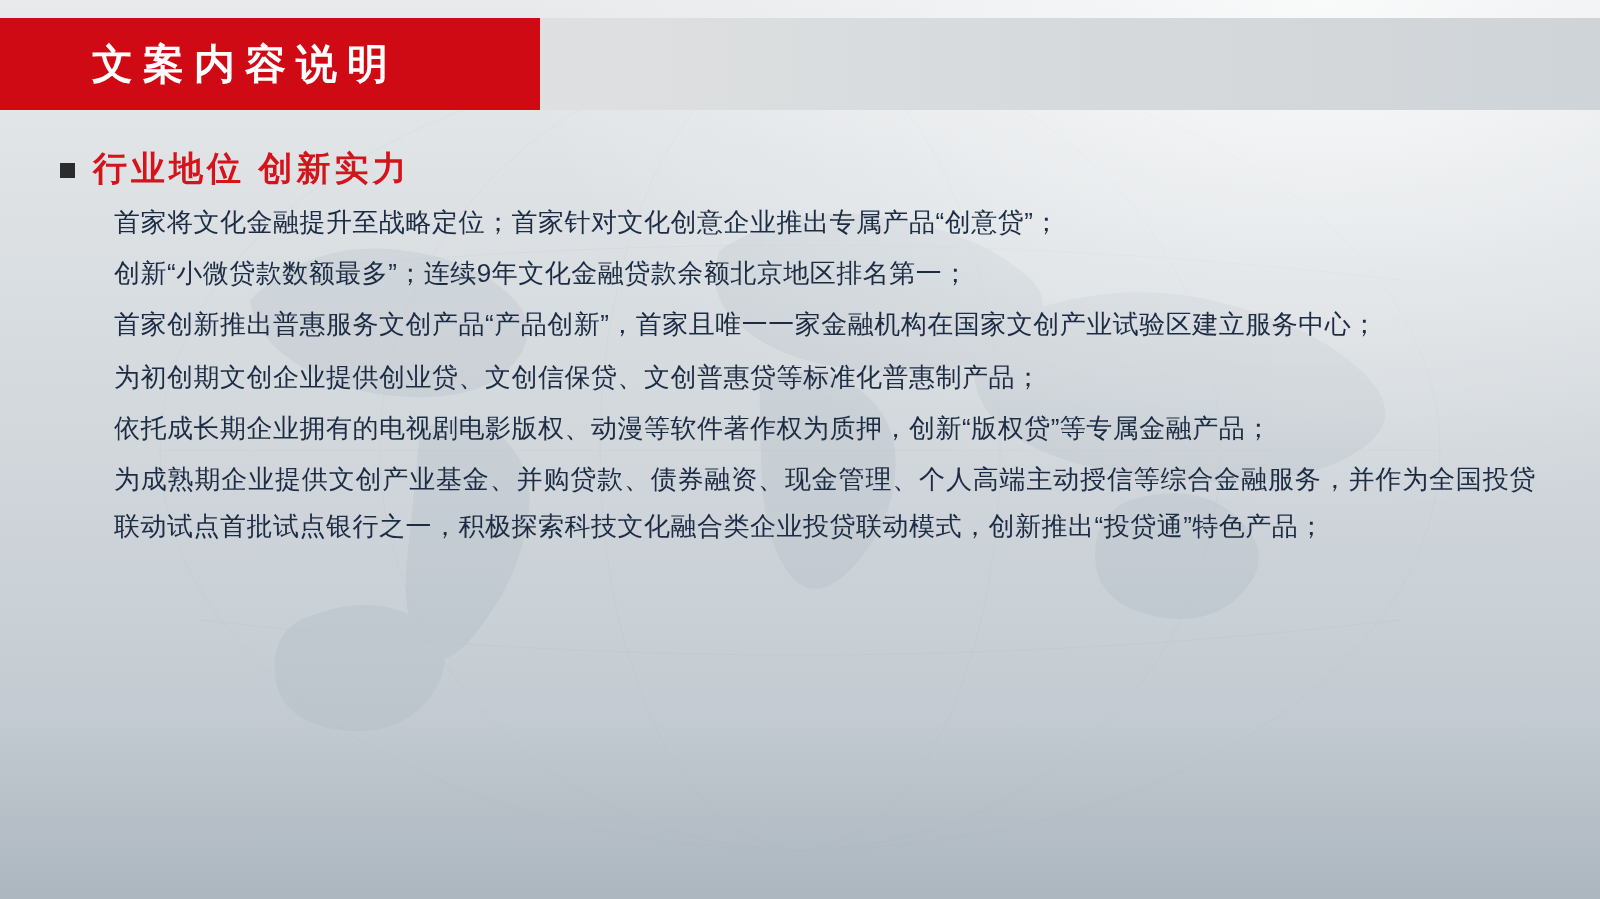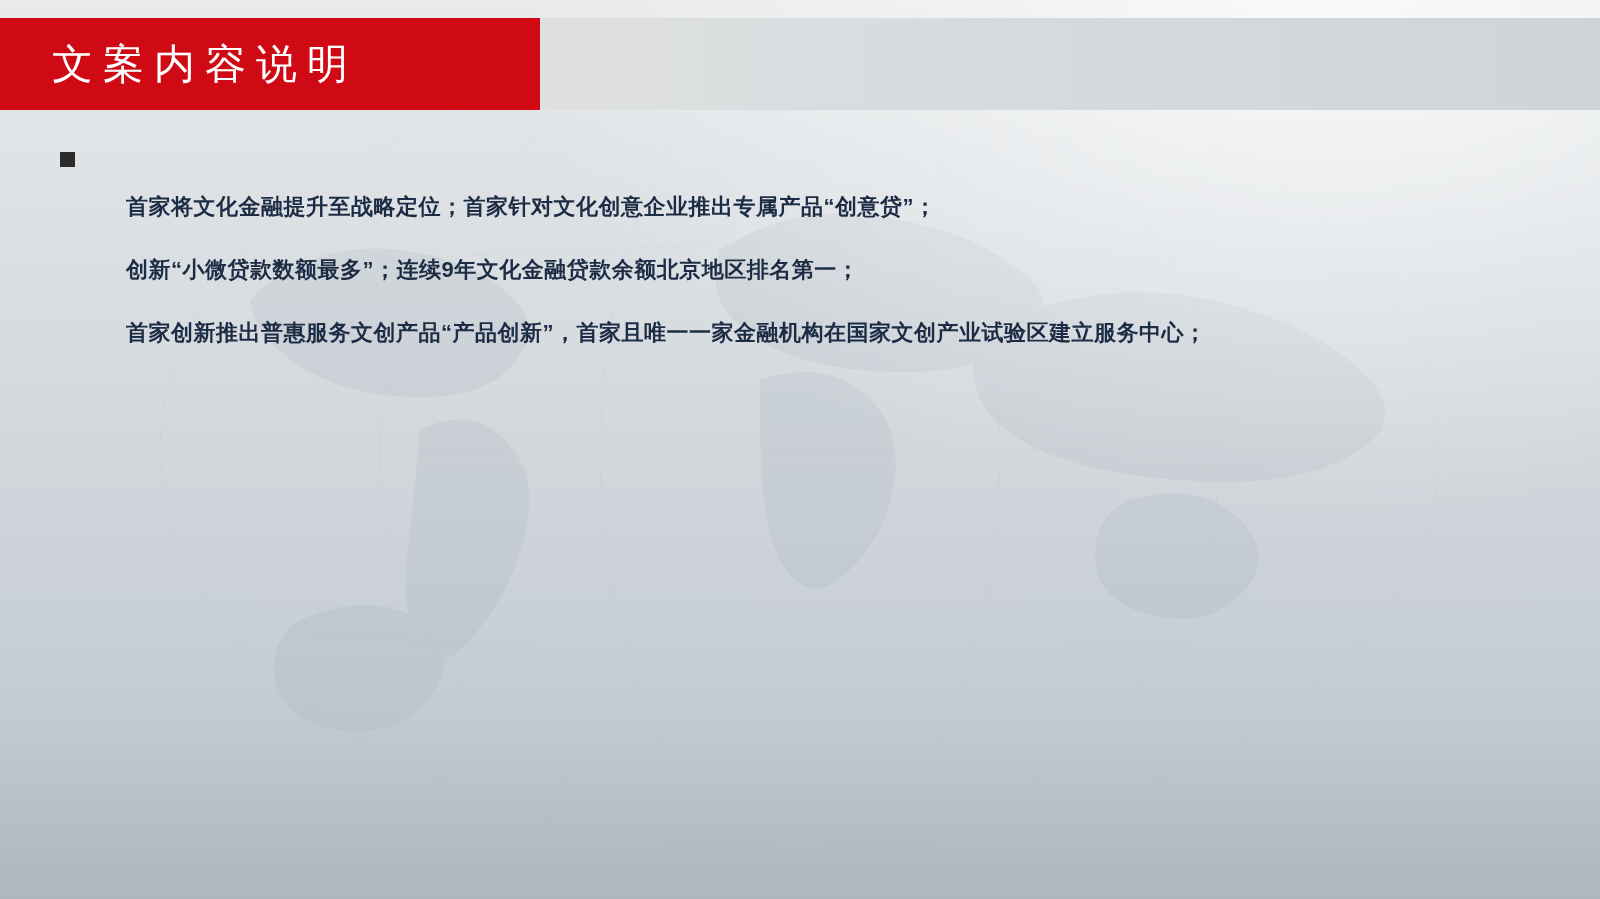--- a/index.html
+++ b/index.html
@@ -69,23 +69,23 @@
     left: 0;
     width: 540px;
     height: 92px;
     background: #cf0a14;
     display: flex;
     align-items: center;
   }
   .header-title {
     color: #ffffff;
     font-size: 41px;
-    font-weight: normal;
+    font-weight: bold;
     letter-spacing: 10px;
-    padding-left: 52px;
+    padding-left: 92px;
     font-family: "Liberation Sans", sans-serif;
   }
 
   
   .content {
     position: absolute;
     top: 130px;
     left: 0;
     width: 1600px;
     padding: 0 60px 0 60px;
@@ -113,27 +113,26 @@
     font-size: 34px;
     font-weight: bold;
     letter-spacing: 4px;
     line-height: 1.2;
   }
   .para-block {
     padding-left: 50px;
   }
   .para {
     color: #1c2c44;
-    font-size: 22px;
+    font-size: 26px;
     line-height: 47px;
     letter-spacing: 0.5px;
-    margin: 16px;
+    margin: 4px;
     text-align: justify;
     text-justify: inter-ideograph;
-    font-weight: bold;
   }
   .para.indent {
     text-indent: 14px;
   }
 </style>
 </head>
 <body>
 
 <div class="slide">
 
@@ -166,25 +165,31 @@
   <div class="header-band"></div>
   <div class="header-tab">
     <div class="header-title">文案内容说明</div>
   </div>
 
   <div class="content">
 
     <div class="section">
       <div class="section-head">
         <span class="bullet-square"></span>
+        <span class="section-title">行业地位  创新实力</span>
       </div>
       <div class="para-block">
         <p class="para">首家将文化金融提升至战略定位；首家针对文化创意企业推出专属产品“创意贷”；</p>
         <p class="para">创新“小微贷款数额最多”；连续9年文化金融贷款余额北京地区排名第一；</p>
         <p class="para">首家创新推出普惠服务文创产品“产品创新”，首家且唯一一家金融机构在国家文创产业试验区建立服务中心；</p>
       </div>
     </div>
 
     <div class="section">
+      <div class="para-block">
+        <p class="para">为初创期文创企业提供创业贷、文创信保贷、文创普惠贷等标准化普惠制产品；</p>
+        <p class="para">依托成长期企业拥有的电视剧电影版权、动漫等软件著作权为质押，创新“版权贷”等专属金融产品；</p>
+        <p class="para">为成熟期企业提供文创产业基金、并购贷款、债券融资、现金管理、个人高端主动授信等综合金融服务，并作为全国投贷联动试点首批试点银行之一，积极探索科技文化融合类企业投贷联动模式，创新推出“投贷通”特色产品；</p>
+      </div>
     </div>
 
   </div>
 </div>
 
 </body></html>

